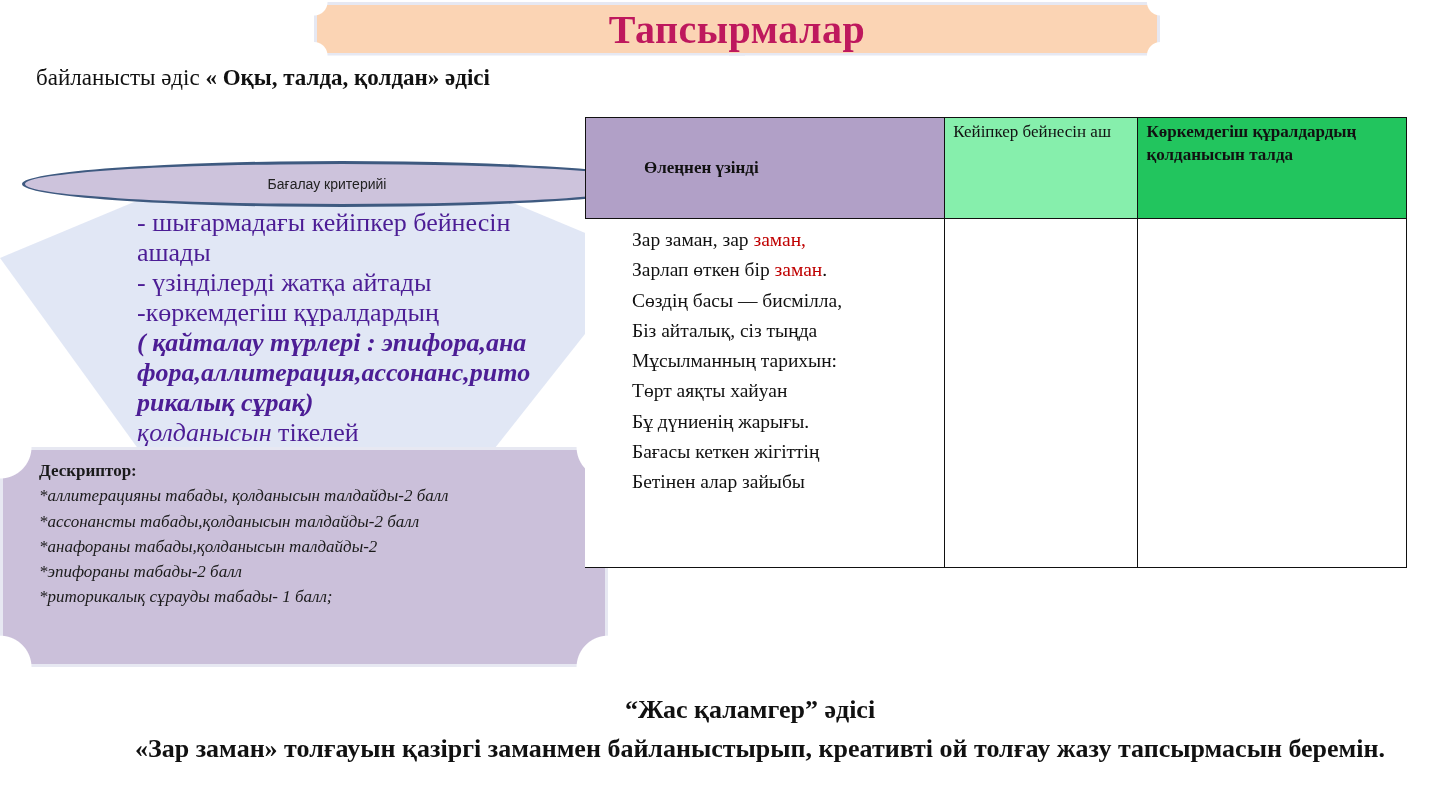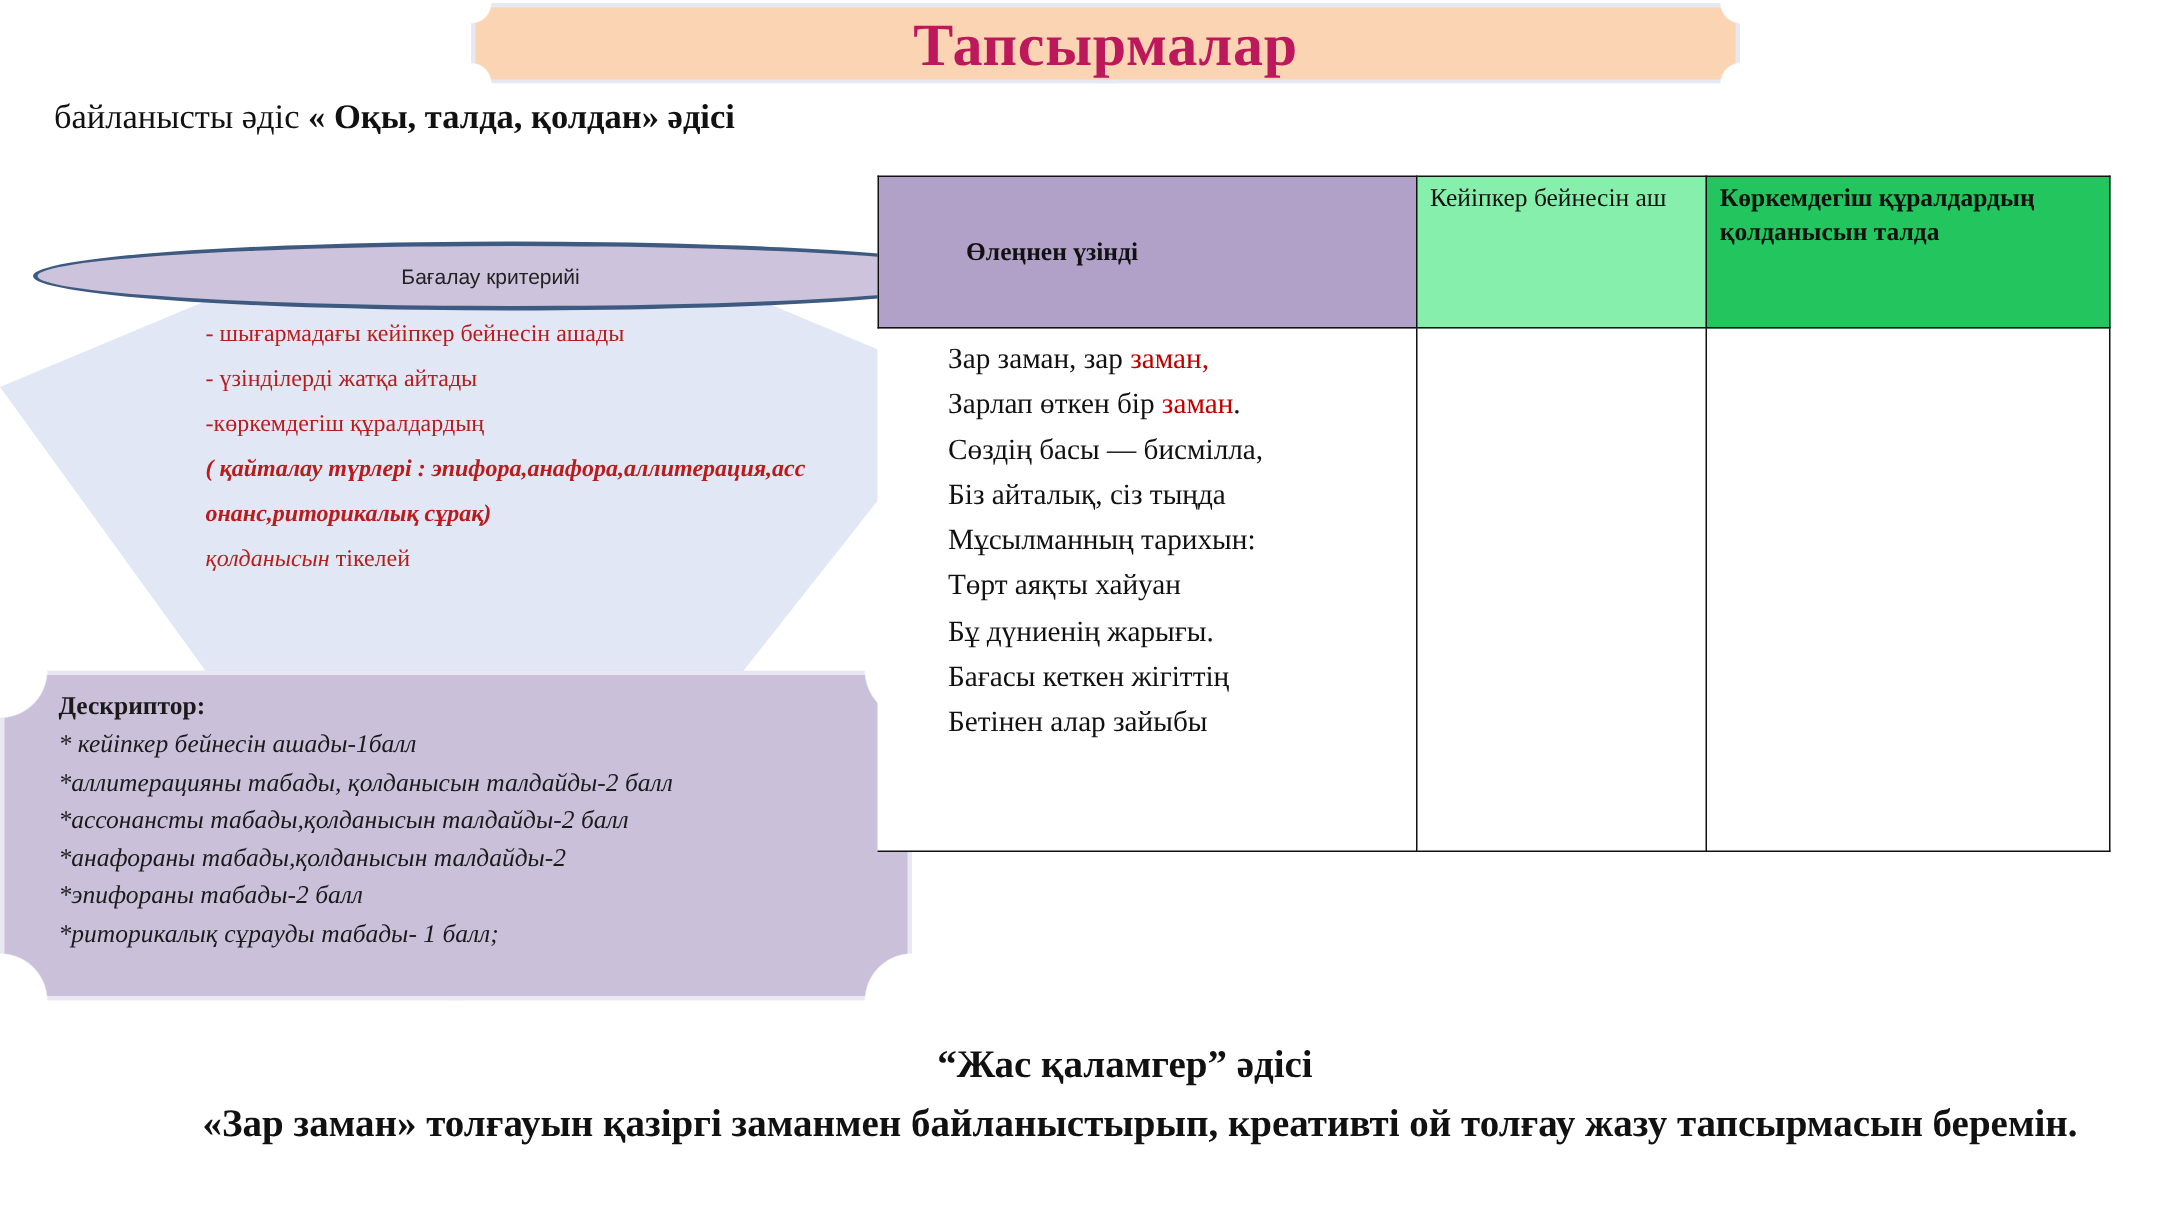--- a/index.html
+++ b/index.html
@@ -45,21 +45,21 @@
       border-radius: 50%;
     }
     .ellipse-label {
       position: absolute; left: 22px; top: 161px; width: 640px; height: 46px;
       display: flex; align-items: center; justify-content: center;
       font-family: "Liberation Sans", "DejaVu Sans", sans-serif; font-size: 14px; color: #222;
       padding-right: 30px;
     }
 
     
-    .criteria { position: absolute; left: 137px; top: 208px; width: 400px; font-size: 16px; line-height: 30px; color: #b91c1c; }
+    .criteria { position: absolute; left: 137px; top: 208px; width: 400px; font-size: 26px; line-height: 30px; color: #4c1d95; }
     .criteria .bi { font-weight: bold; font-style: italic; }
     .criteria .it { font-style: italic; }
 
     
     .descriptor {
       position: absolute; left: 0; top: 447px; width: 608px; height: 220px;
       background: #cbc0da;
       border: 3px solid #e7e8f2;
       -webkit-mask: radial-gradient(circle 32px at 0 0, transparent 31px, #000 32px) top left,
                     radial-gradient(circle 32px at 100% 0, transparent 31px, #000 32px) top right,
@@ -116,21 +116,20 @@
   <div>- шығармадағы кейіпкер бейнесін ашады</div>
   <div>- үзінділерді жатқа айтады</div>
   <div>-көркемдегіш құралдардың</div>
   <div class="bi" style="word-break: break-all;">( қайталау түрлері : эпифора,анафора,аллитерация,ассонанс,риторикалық сұрақ)</div>
   <div><span class="it">қолданысын</span><span>  тікелей</span></div>
 </div>
 
 <div class="descriptor"></div>
 <div class="descriptor-content">
   <div class="heading">Дескриптор:</div>
-  <div class="item">* кейіпкер бейнесін ашады-1балл</div>
   <div class="item">*аллитерацияны табады, қолданысын талдайды-2 балл</div>
   <div class="item">*ассонансты табады,қолданысын талдайды-2 балл</div>
   <div class="item">*анафораны табады,қолданысын талдайды-2</div>
   <div class="item">*эпифораны табады-2 балл</div>
   <div class="item">*риторикалық  сұрауды табады- 1 балл;</div>
 </div>
 
 <table class="task-table">
   <tbody>
       <tr>

